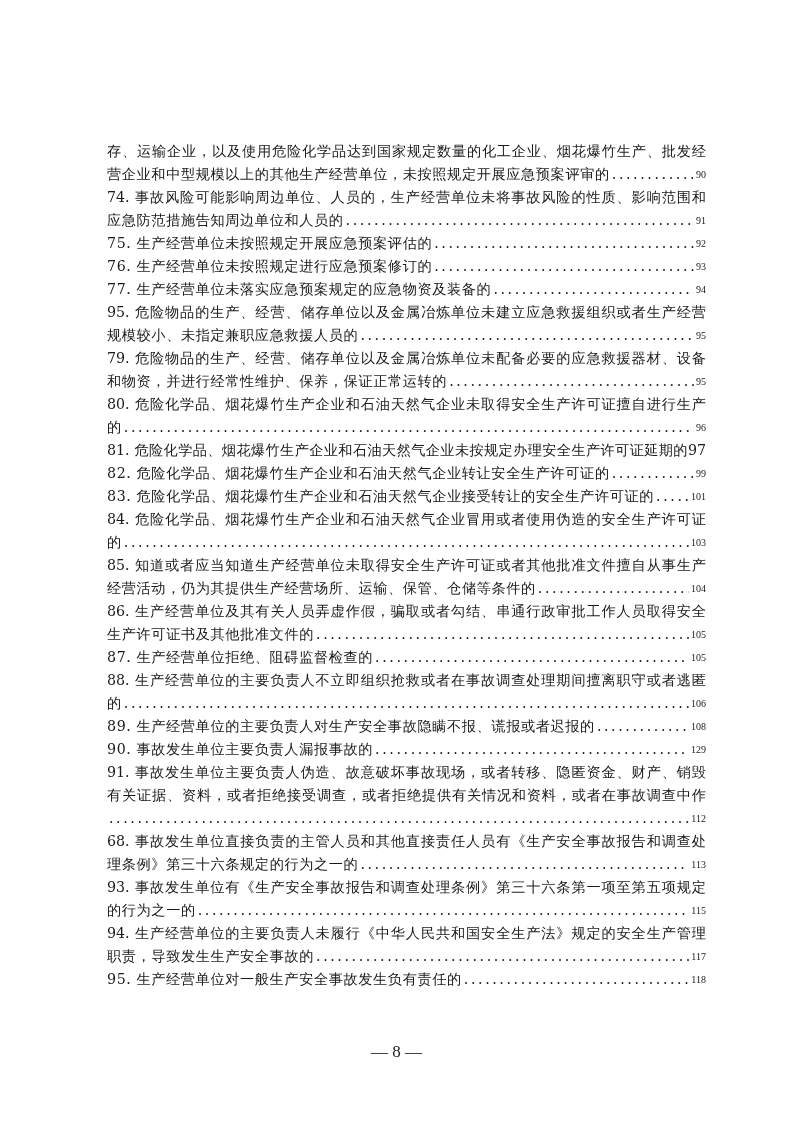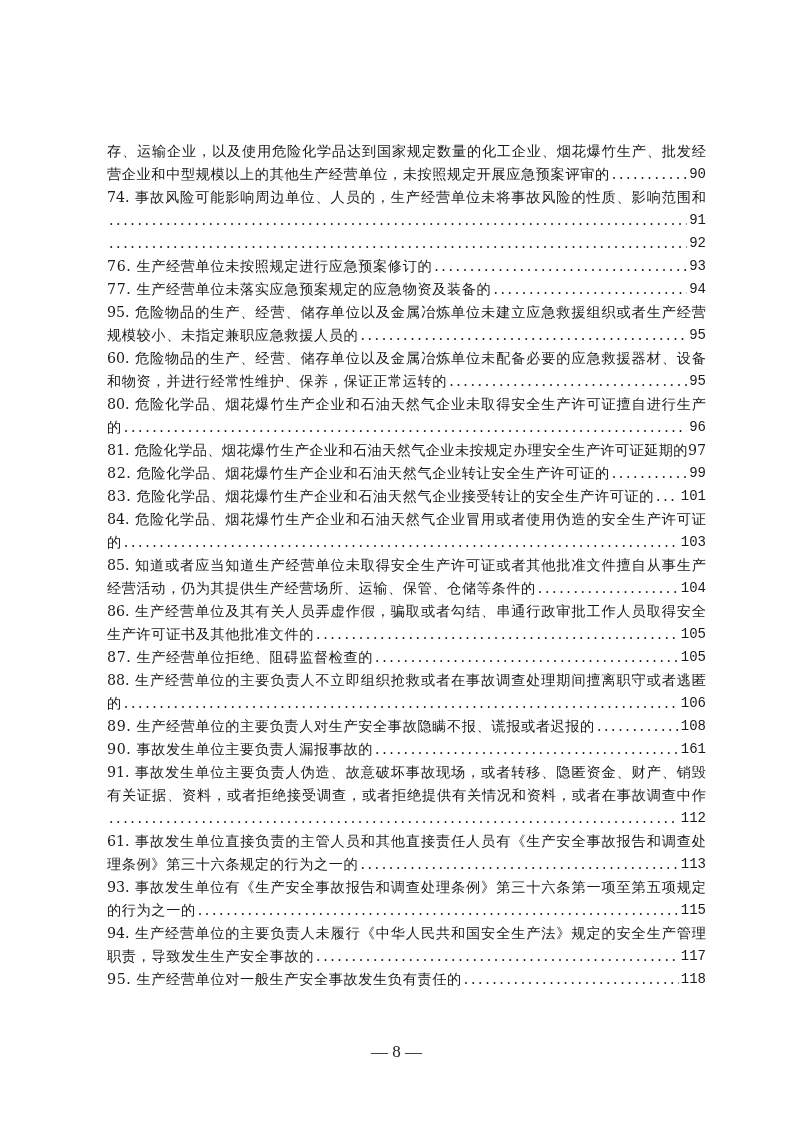--- a/index.html
+++ b/index.html
@@ -40,22 +40,22 @@
   .toc-line .dots {
     flex: 1 1 auto;
     overflow: hidden;
     white-space: nowrap;
     letter-spacing: 2.6px;
     margin: 0 2px;
     color: #1a1a1a;
   }
   .toc-line .pg {
     flex: 0 0 auto;
-    font-family: Liberation Mono, monospace;
-    font-size: 14px;
+    font-family: Liberation Serif, serif;
+    font-size: 10px;
     letter-spacing: 0;
   }
   .toc-line.justify .txt {
     width: 599px;
     text-align: justify;
     text-align-last: justify;
     letter-spacing: 0;
   }
   .footer {
     position: absolute;
@@ -77,24 +77,26 @@
     </div>
     <div class="toc-line full">
       <span class="txt">营企业和中型规模以上的其他生产经营单位，未按照规定开展应急预案评审的</span>
       <span class="dots">........................................................................................................................................................................................................</span>
       <span class="pg">90</span>
     </div>
     <div class="toc-line justify">
       <span class="txt">74. 事故风险可能影响周边单位、人员的，生产经营单位未将事故风险的性质、影响范围和</span>
     </div>
     <div class="toc-line full">
+      <span class="txt">应急防范措施告知周边单位和人员的</span>
       <span class="dots">........................................................................................................................................................................................................</span>
       <span class="pg">91</span>
     </div>
     <div class="toc-line full">
+      <span class="txt">75. 生产经营单位未按照规定开展应急预案评估的</span>
       <span class="dots">........................................................................................................................................................................................................</span>
       <span class="pg">92</span>
     </div>
     <div class="toc-line full">
       <span class="txt">76. 生产经营单位未按照规定进行应急预案修订的</span>
       <span class="dots">........................................................................................................................................................................................................</span>
       <span class="pg">93</span>
     </div>
     <div class="toc-line full">
       <span class="txt">77. 生产经营单位未落实应急预案规定的应急物资及装备的</span>
@@ -103,21 +105,21 @@
     </div>
     <div class="toc-line justify">
       <span class="txt">95. 危险物品的生产、经营、储存单位以及金属冶炼单位未建立应急救援组织或者生产经营</span>
     </div>
     <div class="toc-line full">
       <span class="txt">规模较小、未指定兼职应急救援人员的</span>
       <span class="dots">........................................................................................................................................................................................................</span>
       <span class="pg">95</span>
     </div>
     <div class="toc-line justify">
-      <span class="txt">60. 危险物品的生产、经营、储存单位以及金属冶炼单位未配备必要的应急救援器材、设备</span>
+      <span class="txt">79. 危险物品的生产、经营、储存单位以及金属冶炼单位未配备必要的应急救援器材、设备</span>
     </div>
     <div class="toc-line full">
       <span class="txt">和物资，并进行经常性维护、保养，保证正常运转的</span>
       <span class="dots">........................................................................................................................................................................................................</span>
       <span class="pg">95</span>
     </div>
     <div class="toc-line justify">
       <span class="txt">80. 危险化学品、烟花爆竹生产企业和石油天然气企业未取得安全生产许可证擅自进行生产</span>
     </div>
     <div class="toc-line full">
@@ -176,34 +178,34 @@
       <span class="pg">106</span>
     </div>
     <div class="toc-line full">
       <span class="txt">89. 生产经营单位的主要负责人对生产安全事故隐瞒不报、谎报或者迟报的</span>
       <span class="dots">........................................................................................................................................................................................................</span>
       <span class="pg">108</span>
     </div>
     <div class="toc-line full">
       <span class="txt">90. 事故发生单位主要负责人漏报事故的</span>
       <span class="dots">........................................................................................................................................................................................................</span>
-      <span class="pg">161</span>
+      <span class="pg">129</span>
     </div>
     <div class="toc-line justify">
       <span class="txt">91. 事故发生单位主要负责人伪造、故意破坏事故现场，或者转移、隐匿资金、财产、销毁</span>
     </div>
     <div class="toc-line justify">
       <span class="txt">有关证据、资料，或者拒绝接受调查，或者拒绝提供有关情况和资料，或者在事故调查中作</span>
     </div>
     <div class="toc-line full">
       <span class="dots">........................................................................................................................................................................................................</span>
       <span class="pg">112</span>
     </div>
     <div class="toc-line justify">
-      <span class="txt">61. 事故发生单位直接负责的主管人员和其他直接责任人员有《生产安全事故报告和调查处</span>
+      <span class="txt">68. 事故发生单位直接负责的主管人员和其他直接责任人员有《生产安全事故报告和调查处</span>
     </div>
     <div class="toc-line full">
       <span class="txt">理条例》第三十六条规定的行为之一的</span>
       <span class="dots">........................................................................................................................................................................................................</span>
       <span class="pg">113</span>
     </div>
     <div class="toc-line justify">
       <span class="txt">93. 事故发生单位有《生产安全事故报告和调查处理条例》第三十六条第一项至第五项规定</span>
     </div>
     <div class="toc-line full">

